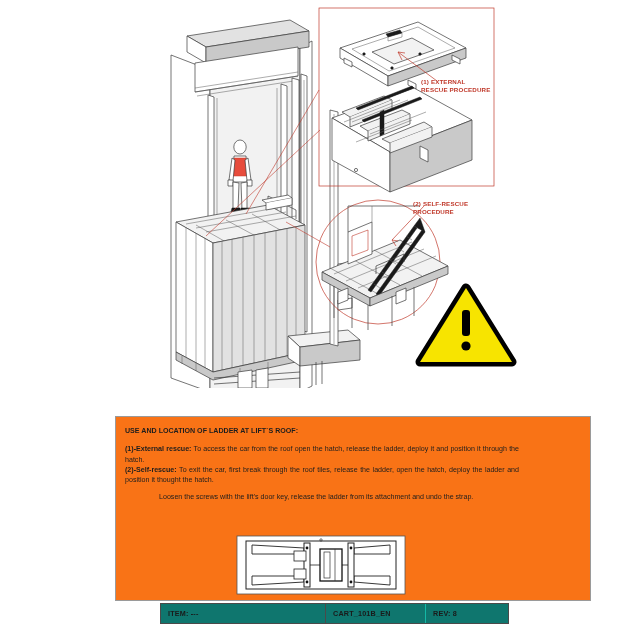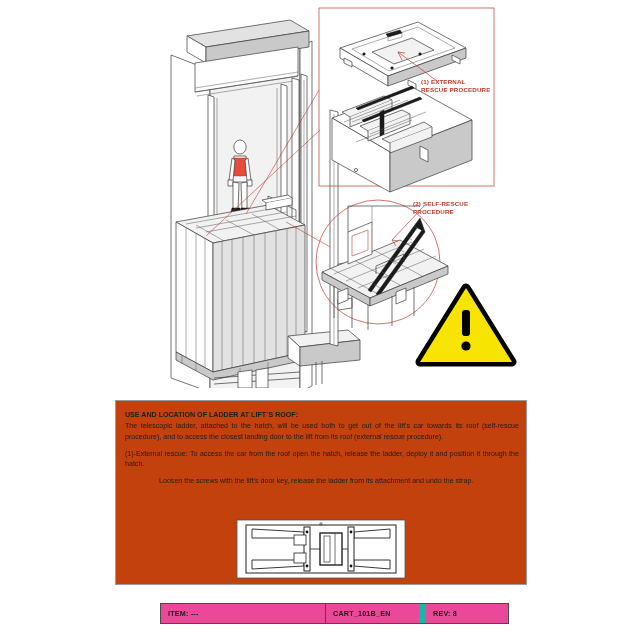--- a/index.html
+++ b/index.html
@@ -40,25 +40,25 @@
     letter-spacing: 0.15px;
     white-space: pre-line;
   }
   #callout-external { left: 421px; top: 78px; }
   #callout-self     { left: 413px; top: 200px; }
 
   
   #instruction-panel {
     position: absolute;
     left: 115px;
-    top: 400px;
-    width: 412px;
+    top: 416px;
+    width: 476px;
     height: 185px;
     border: 1px solid #9a9a9a;
-    background: #c2410c;
+    background: #f97316;
     box-sizing: border-box;
   }
   #instruction-text {
     position: absolute;
     left: 9px;
     top: 9px;
     width: 394px;
     font-size: 7.1px;
     line-height: 1.45;
     color: #1e1e1e;
@@ -69,21 +69,21 @@
     display: block;
     margin-bottom: 1px;
   }
   #instruction-text p {
     margin: 0;
   }
   #instruction-text .spacer {
     height: 7px;
   }
   #instruction-text .lead {
-    font-weight: normal;
+    font-weight: bold;
     margin-top: 8px;
   }
   #instruction-text .indented {
     padding-left: 34px;
   }
 
   
   #panel-drawing {
     position: absolute;
     left: 120px;
@@ -93,34 +93,34 @@
   
   #footer-table {
     position: absolute;
     left: 160px;
     top: 603px;
     width: 349px;
     height: 21px;
     border: 1px solid #4a4a4a;
     box-sizing: border-box;
     display: flex;
-    background: #ec4899;
+    background: #0f766e;
   }
   #footer-table .cell {
     display: flex;
     align-items: center;
     font-size: 7.2px;
     font-weight: bold;
     color: #1a1a1a;
     padding-left: 7px;
     box-sizing: border-box;
     letter-spacing: 0.2px;
   }
   #cell-item { width: 165px; border-right: 1px solid #4a4a4a; }
-  #cell-code { width: 100px; border-right: 7px solid #14b8a6; }
+  #cell-code { width: 100px; border-right: 1px solid #14b8a6; }
   #cell-rev  { width: 82px; }
 </style>
 </head>
 <body>
 
 <div id="illustration-area">
 
   <svg id="illustration-svg" width="640" height="388" viewBox="0 0 640 388">
     <defs>
       <style>
@@ -347,26 +347,26 @@
 
   <div class="callout-label" id="callout-self">(2) SELF-RESCUE
 PROCEDURE</div>
 </div>
 
 <div id="instruction-panel">
 
   <div id="instruction-text">
     <span class="heading">USE AND LOCATION OF LADDER AT LIFT´S ROOF:</span>
 
-    <p>The telescopic ladder, attached to the hatch, will be used both to get out of the lift's car towards its roof (self-rescue procedure), and to access the closest landing door to the lift from its roof (external rescue procedure).</p>
 
     <div class="spacer"></div>
 
     <p><span class="lead">(1)-External rescue:</span><span> To access the car from the roof open the hatch, release the ladder, deploy it and position it through the hatch.</span></p>
 
+    <p><span class="lead">(2)-Self-rescue:</span><span> To exit the car, first break through the roof tiles, release the ladder, open the hatch, deploy the ladder and position it thought the hatch.</span></p>
 
     <div class="spacer"></div>
 
     <p class="indented">Loosen the screws with the lift's door key, release the ladder from its attachment and undo the strap.</p>
   </div>
 
   <svg id="panel-drawing" width="170" height="60" viewBox="0 0 170 60">
     <rect x="1" y="1" width="168" height="58" fill="#ffffff" stroke="#555555" stroke-width="0.8"></rect>
 
     <rect x="10" y="6" width="150" height="48" fill="none" stroke="#222222" stroke-width="1"></rect>

